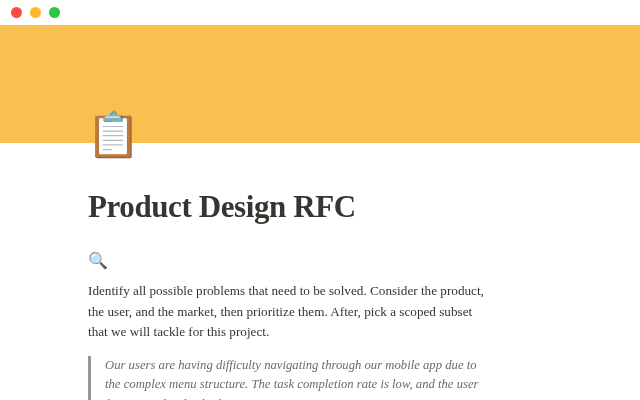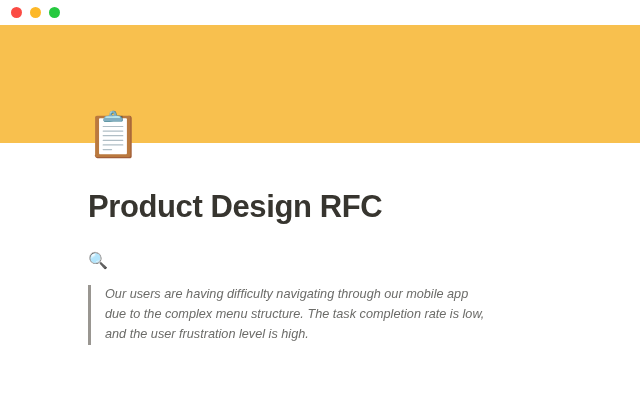--- a/index.html
+++ b/index.html
@@ -78,20 +78,21 @@
   
   .doc {
     position: absolute;
     top: 143px;
     left: 0;
     width: 576px;
     height: 257px;
     background: #ffffff;
     box-sizing: border-box;
     padding: 0 88px;
+    font-family: Liberation Serif, serif;
   }
 
   .page-title {
     margin: 0;
     padding-top: 46px;
     font-size: 31px;
     font-weight: bold;
     letter-spacing: -0.4px;
     color: #37352F;
     line-height: 1.15;
@@ -151,17 +152,18 @@
   <div class="page-icon">📋</div>
 
   <div class="doc">
 
     <h1 class="page-title">Product Design RFC</h1>
 
     <h2 class="section-heading">
       <span class="emoji">🔍</span>
     </h2>
 
+    <p class="paragraph">Identify all possible problems that need to be solved. Consider the product, the user, and the market, then prioritize them. After, pick a scoped subset that we will tackle for this project.</p>
 
     <blockquote class="quote">Our users are having difficulty navigating through our mobile app due to the complex menu structure. The task completion rate is low, and the user frustration level is high.</blockquote>
 
   </div>
 </div>
 
 </body></html>

